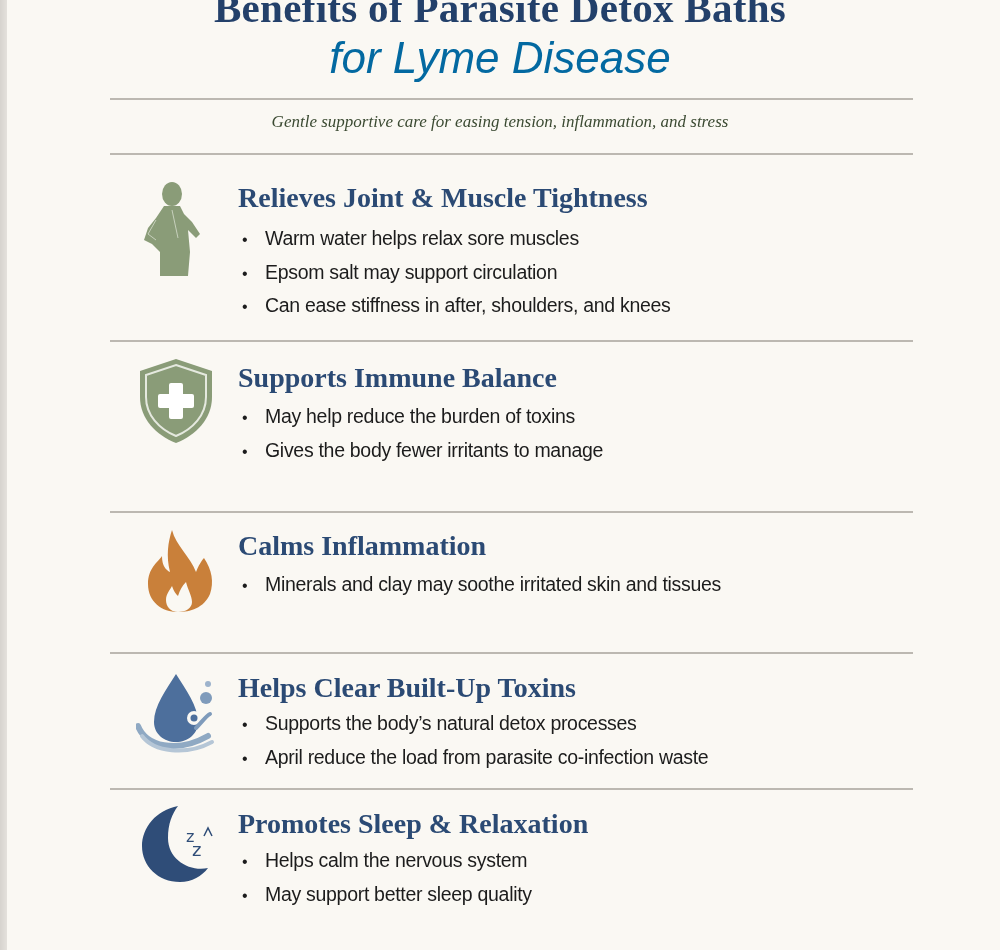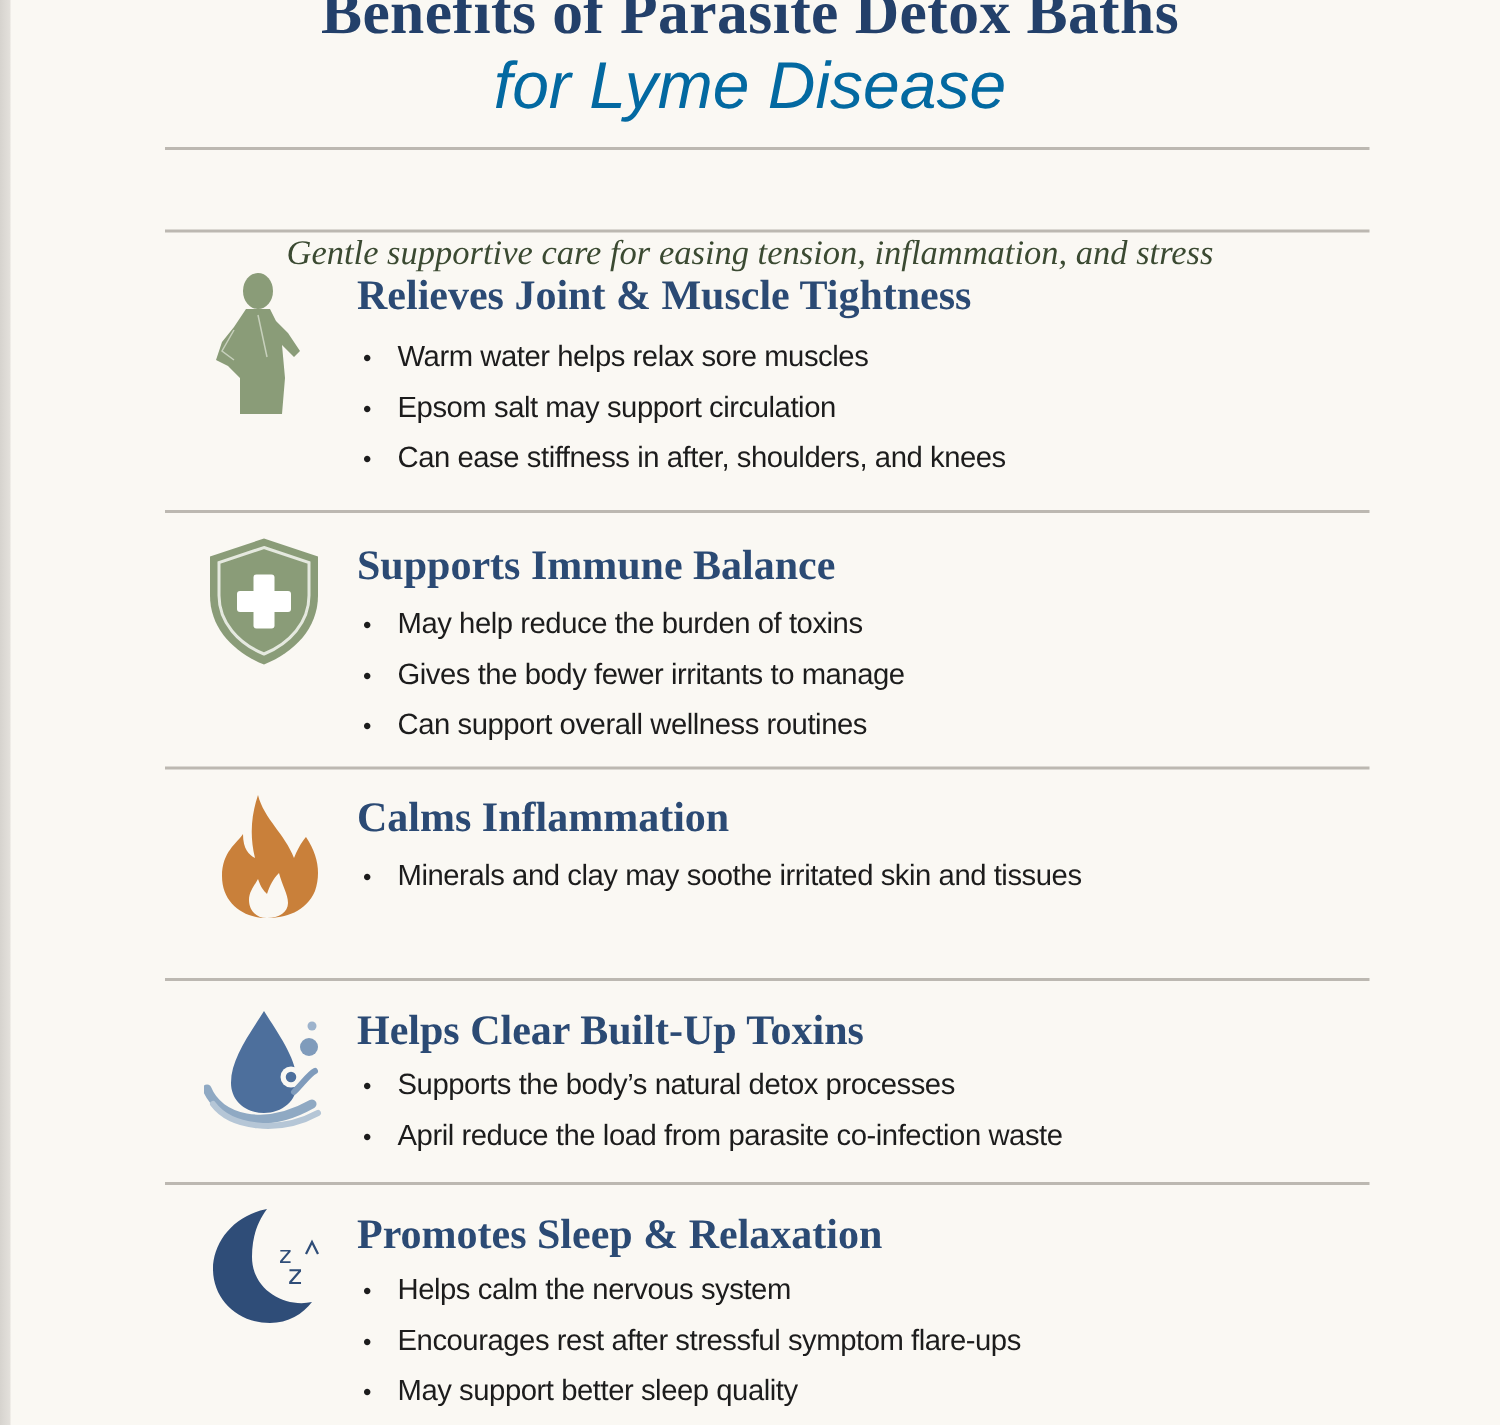--- a/index.html
+++ b/index.html
@@ -26,21 +26,21 @@
     font-size: 44px; color: #0369a1;
   }
   .divider {
     position: absolute; left: 110px; width: 803px; height: 2px;
     background: #bcb8b1;
   }
   .subtitle {
     position: absolute; left: 0; width: 1000px; top: 112px;
     text-align: center;
     font-family: "Liberation Serif", serif; font-style: italic;
-    font-size: 23px; color: #3b4a32; margin-top: 44px;
+    font-size: 17px; color: #3b4a32;
   }
   .section { position: absolute; left: 0; width: 1000px; }
   .icon { position: absolute; left: 134px; width: 84px; height: 100px; }
   .sec-title {
     position: absolute; left: 238px;
     font-family: "Liberation Serif", serif; font-weight: bold;
     font-size: 28px; color: #2b4a74; white-space: nowrap;
   }
   .bullets { position: absolute; left: 242px; margin: 0; padding: 0; list-style: none; }
   .bullets li {
@@ -82,21 +82,20 @@
   <svg class="icon" style="top:5px;left:138px" viewBox="0 0 84 100">
     <path d="M38 4 L74 16 L74 42 C74 64 58 80 38 88 C18 80 2 64 2 42 L2 16 Z" fill="#8a9c78"></path>
     <path d="M38 10 L68 20 L68 42 C68 60 55 74 38 81 C21 74 8 60 8 42 L8 20 Z" fill="none" stroke="#e5e9df" stroke-width="2"></path>
     <rect x="31" y="28" width="14" height="36" rx="2" fill="#ffffff"></rect>
     <rect x="20" y="39" width="36" height="14" rx="2" fill="#ffffff"></rect>
   </svg>
   <div class="sec-title" style="top:12px">Supports Immune Balance</div>
   <ul class="bullets" style="top:51px">
     <li><span class="dot">•</span><span>May help reduce the burden of toxins</span></li>
     <li><span class="dot">•</span><span>Gives the body fewer irritants to manage</span></li>
-    <li><span class="dot">•</span><span>Can support overall wellness routines</span></li>
   </ul>
 </div>
 <div class="divider" style="top:511px"></div>
 
 <div class="section" style="top:520px">
   <svg class="icon" style="top:6px;left:142px" viewBox="0 0 84 100">
     <path d="M30 4 C34 20 48 30 54 46 C58 36 62 32 62 32 C70 44 72 56 68 68 C62 82 48 86 36 86 C20 86 6 76 6 58 C6 42 16 36 20 30 C20 40 24 44 28 46 C24 30 26 16 30 4 Z" fill="#c9803a"></path>
     <path d="M36 86 C28 86 24 80 24 74 C24 68 28 64 30 60 C32 66 34 68 36 70 C38 64 40 60 44 56 C46 64 50 70 50 76 C50 82 44 86 36 86 Z" fill="#faf8f3"></path>
   </svg>
   <div class="sec-title" style="top:10px">Calms Inflammation</div>
@@ -128,16 +127,15 @@
 <div class="section" style="top:798px">
   <svg class="icon" style="top:2px;left:138px" viewBox="0 0 84 100">
     <path d="M40 6 C18 10 4 28 4 46 C4 66 20 82 42 82 C54 82 64 76 70 68 C52 72 30 60 30 38 C30 24 34 14 40 6 Z" fill="#2f4d78"></path>
     <text x="48" y="42" font-family="DejaVu Sans, sans-serif" font-size="16" fill="#2f4d78">z</text>
     <text x="54" y="56" font-family="DejaVu Sans, sans-serif" font-size="18" fill="#2f4d78">z</text>
     <path d="M66 36 L70 28 L74 36" stroke="#2f4d78" stroke-width="1.5" fill="none"></path>
   </svg>
   <div class="sec-title" style="top:10px">Promotes Sleep &amp; Relaxation</div>
   <ul class="bullets" style="top:47px">
     <li><span class="dot">•</span><span>Helps calm the nervous system</span></li>
-    <li><span class="dot">•</span><span>Encourages rest after stressful symptom flare-ups</span></li>
     <li><span class="dot">•</span><span>May support better sleep quality</span></li>
   </ul>
 </div>
 
 </body></html>

